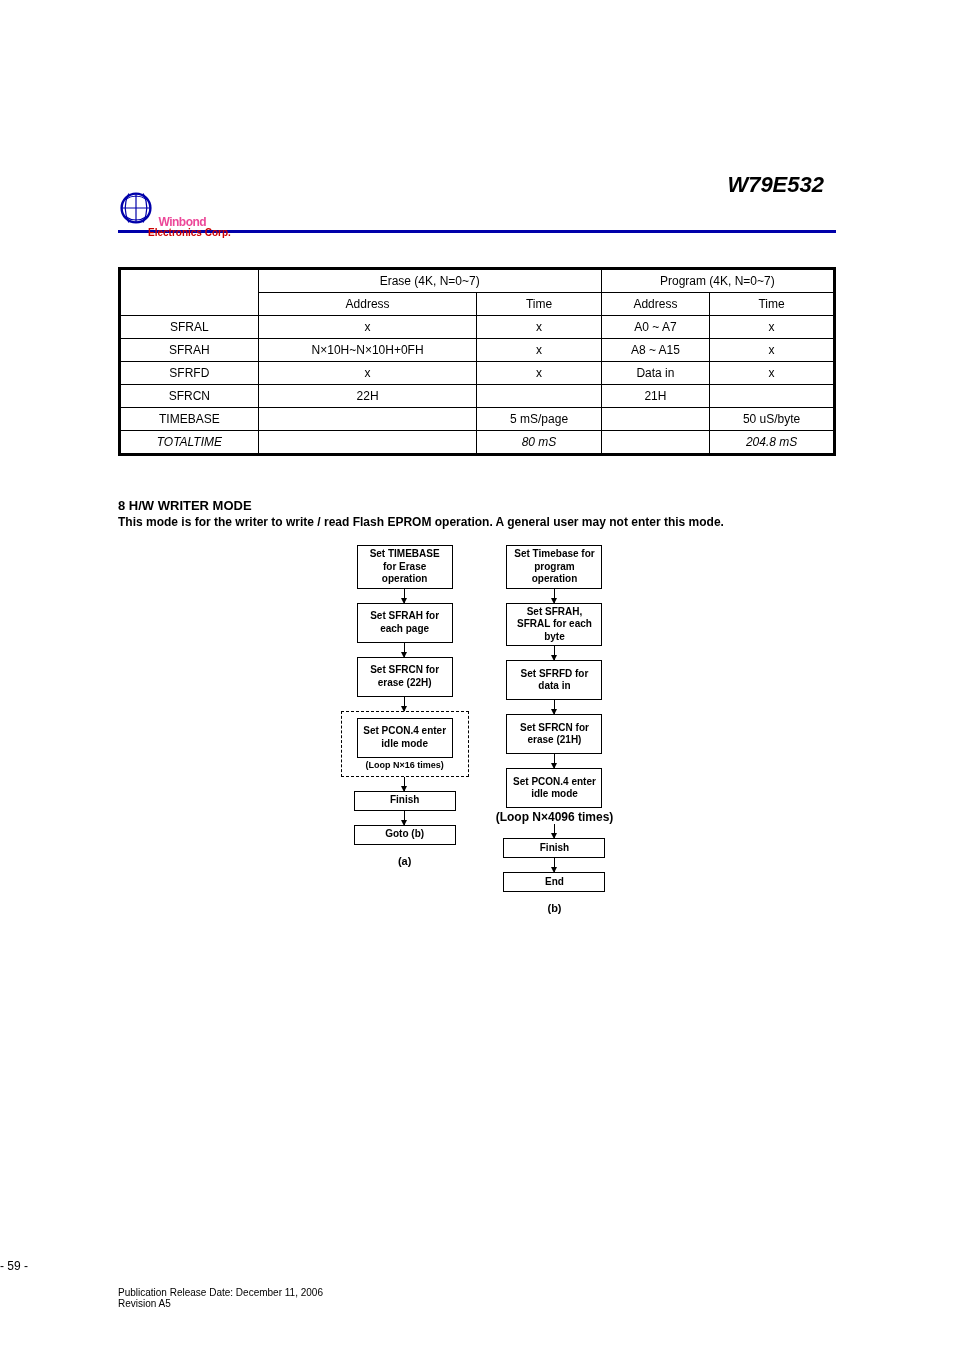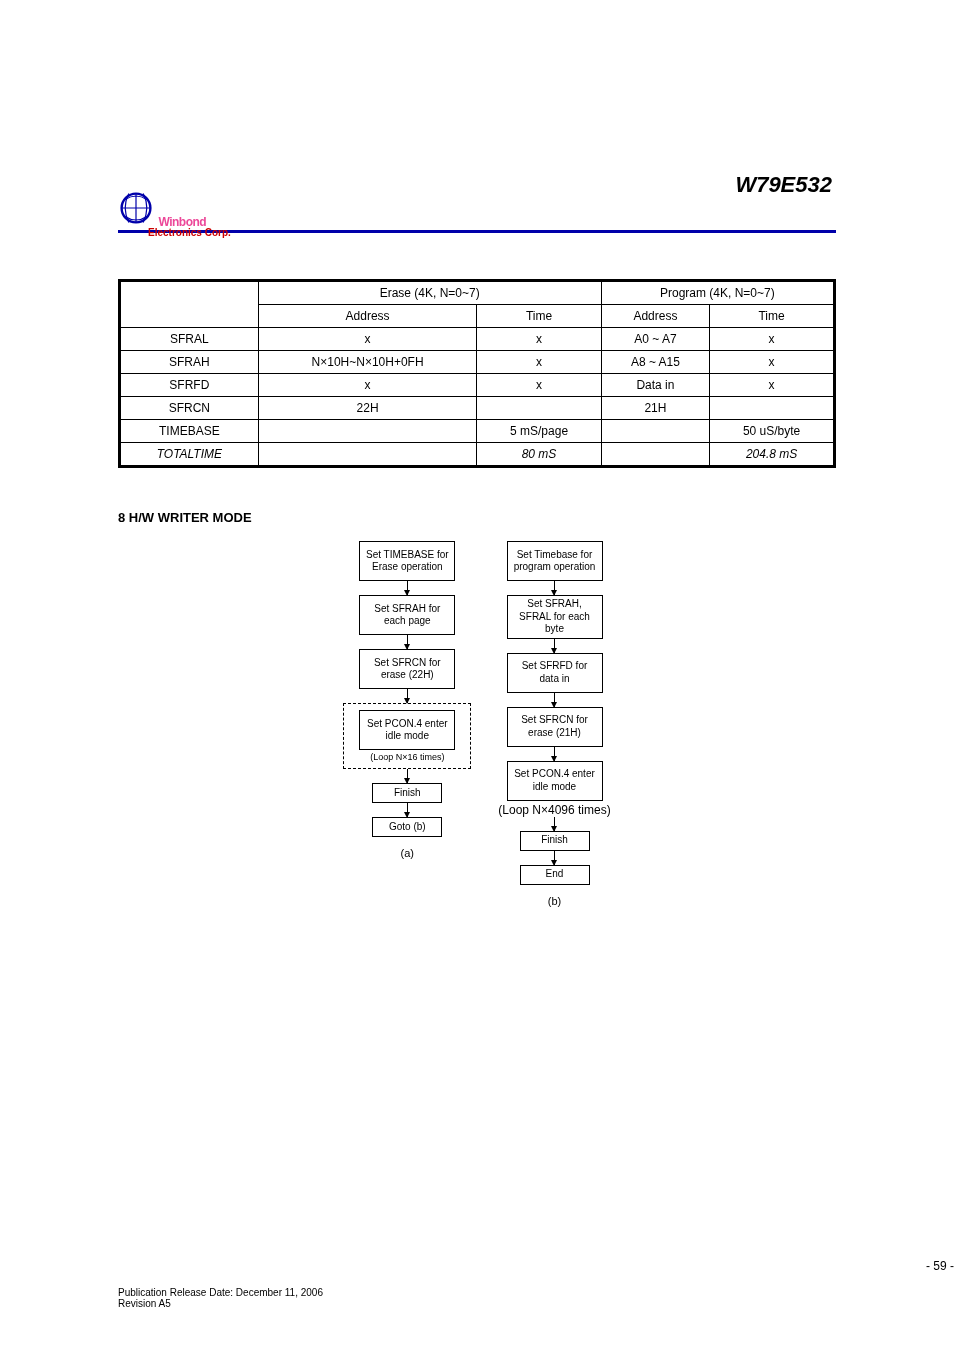--- a/index.html
+++ b/index.html
@@ -22,37 +22,37 @@
   .logo-row {
     position: relative;
     height: 38px;
   }
   .logo-block {
     display: inline-block;
     vertical-align: bottom;
   }
   .part-number {
     position: absolute;
-    right: 4px;
+    right: 12px;
     top: -18px;
     font-size: 22px;
     font-weight: bold;
     font-style: italic;
   }
   .header-rule {
     margin: 2px 0 0 0;
     border: 0;
     border-top: 3px solid #0000aa;
   }
 
   
   table.lookup {
     width: 100%;
     border-collapse: collapse;
-    margin-top: 46px;
+    margin-top: 34px;
     font-size: 12px;
   }
   table.lookup th, table.lookup td {
     border: 1px solid #000;
     padding: 4px 6px;
     text-align: center;
     vertical-align: middle;
   }
   table.lookup .outer-left  { border-left-width: 3px; }
   table.lookup .outer-right { border-right-width: 3px; }
@@ -72,37 +72,38 @@
     margin-top: 2px;
     font-weight: bold;
   }
 
   
   .flows {
     margin-top: 16px;
     display: flex;
     justify-content: center;
     gap: 27px;
+    font-weight: bold;
   }
   .flow-col { text-align: center; }
   .fbox {
     border: 1px solid #000;
     margin: 0 auto;
     font-size: 10px;
     line-height: 1.25;
     display: flex;
     align-items: center;
     justify-content: center;
     text-align: center;
     padding: 2px 4px;
     box-sizing: border-box;
     background: #fff;
   }
   .fbox.big   { width: 96px;  min-height: 40px; }
-  .fbox.small { width: 70px;  min-height: 20px; }
+  .fbox.small { width: 102px;  min-height: 20px; }
   .dashed-wrap {
     border: 1px dashed #000;
     width: 128px;
     margin: 0 auto;
     padding: 6px 0;
     box-sizing: border-box;
   }
   .arrow {
     width: 1px;
     height: 14px;
@@ -123,21 +124,21 @@
   .flow-col .cap {
     font-size: 11px;
     margin-top: 10px;
   }
 
   
   .footnum {
     position: absolute;
     left: 0; right: 0;
     bottom: 78px;
-    text-align: right;
+    text-align: left;
     font-size: 12px;
   }
   .footline {
     position: absolute;
     left: 118px;
     bottom: 42px;
     font-size: 10px;
   }
 
   
@@ -231,20 +232,21 @@
         <td class="col0 outer-left outer-bot">TOTALTIME</td>
         <td class="outer-bot"></td>
         <td class="outer-bot">80 mS</td>
         <td class="outer-bot"></td>
         <td class="outer-right outer-bot">204.8 mS</td>
       </tr>
     </tbody>
   </table>
 
   <div class="sec-heading">8 H/W WRITER MODE</div>
+  <div class="sec-text">This mode is for the writer to write / read Flash EPROM operation. A general user may not enter this mode.</div>
 
   <div class="flows">
 
     <div class="flow-col">
       <div class="fbox big">Set TIMEBASE for Erase operation</div>
       <div class="arrow"></div>
       <div class="fbox big">Set SFRAH for each page</div>
       <div class="arrow"></div>
       <div class="fbox big">Set SFRCN for erase (22H)</div>
       <div class="arrow"></div>

